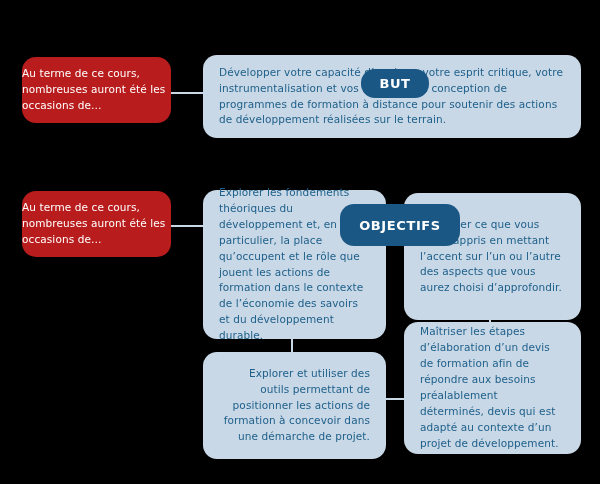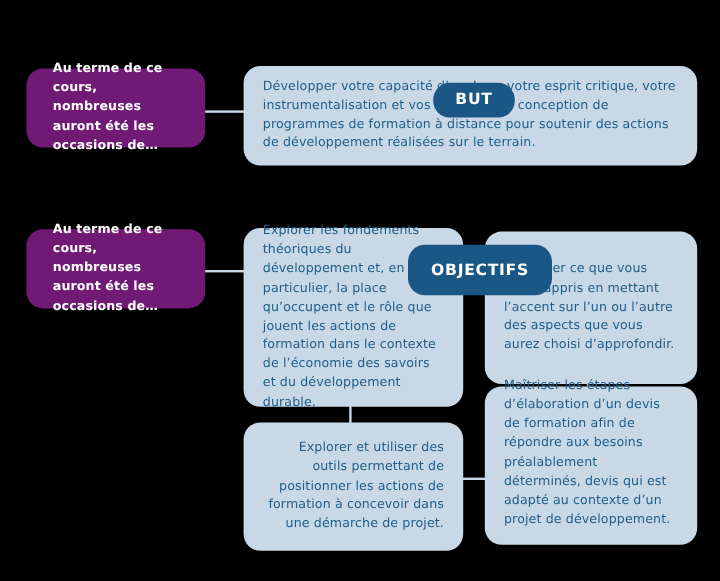--- a/index.html
+++ b/index.html
@@ -35,25 +35,24 @@
     display: flex;
     align-items: center;
   }
   .box-inner {
     width: 100%;
     line-height: 1.52;
     letter-spacing: 0.1px;
   }
 
   .box-teal {
-    background: #701a75;
+    background: #b91c1c;
     color: #ffffff;
-    padding: 12px 22px;
+    padding: 12px 0;
     font-size: 10.5px;
-    font-weight: bold;
   }
 
   .box-blue {
     background: #c9d8e6;
     color: #1d5f8a;
     padding: 12px 16px;
     font-size: 10.5px;
   }
 
   
@@ -76,21 +75,21 @@
   
   #but-badge      { left: 361px; top: 31px;  width: 68px;  height: 29px; }
   #objectifs-badge{ left: 340px; top: 166px; width: 120px; height: 42px; }
 
   #but-source-box { left: 22px;  top: 57px;  width: 149px; height: 66px; }
   #but-main-box   { left: 203px; top: 55px;  width: 378px; height: 83px; }
 
   #obj-source-box { left: 22px;  top: 191px; width: 149px; height: 66px; }
   #obj-box-1      { left: 203px; top: 190px; width: 183px; height: 149px; }
   #obj-box-2      { left: 404px; top: 193px; width: 177px; height: 127px; }
-  #obj-box-3      { left: 404px; top: 322px; width: 177px; height: 132px; align-items: flex-end; }
+  #obj-box-3      { left: 404px; top: 322px; width: 177px; height: 132px; }
   #obj-box-4      { left: 203px; top: 352px; width: 183px; height: 107px; text-align: right; }
 
   
   #conn-but-h     { left: 168px; top: 92px;  width: 38px; }
   #conn-obj-h     { left: 168px; top: 225px; width: 38px; }
   #conn-obj2-h    { left: 383px; top: 232px; width: 24px; }
   #conn-obj2-v    { left: 489px; top: 294px; height: 30px; }
   #conn-obj4-v    { left: 291px; top: 336px; height: 19px; }
   #conn-obj4-h    { left: 383px; top: 398px; width: 24px; }
 </style>

